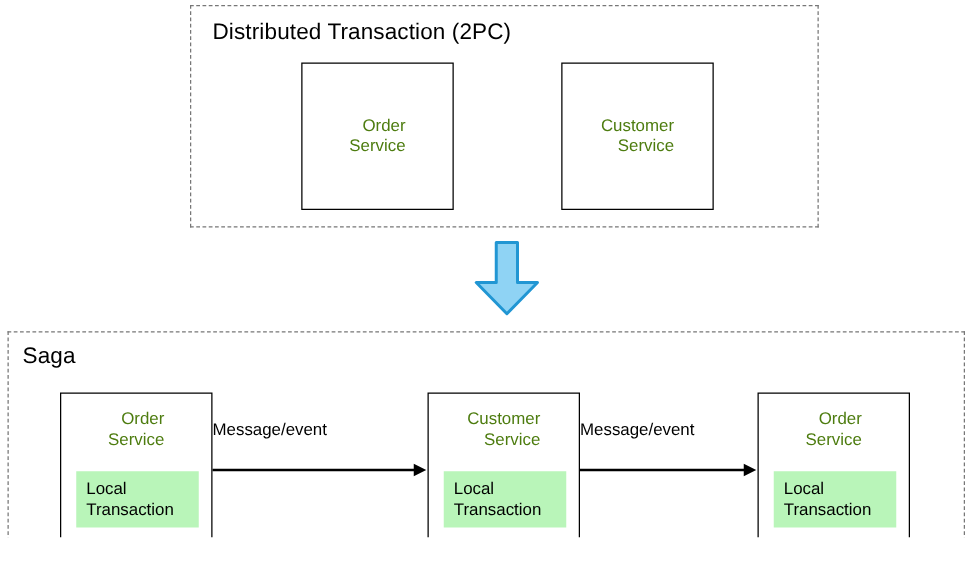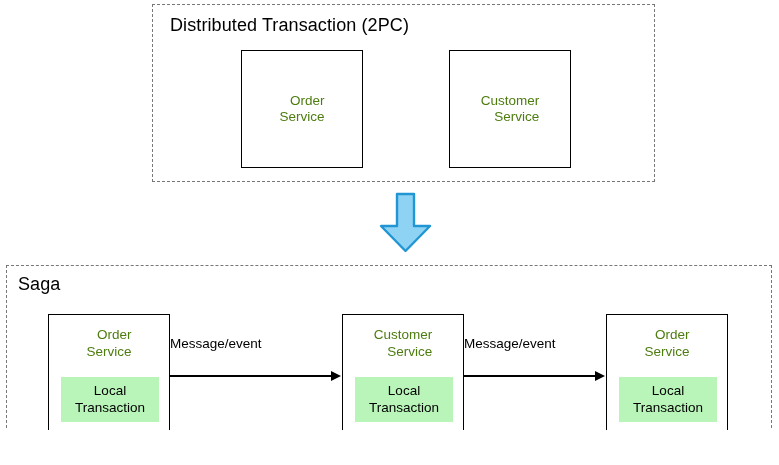--- a/index.html
+++ b/index.html
@@ -57,21 +57,20 @@
   .service-box.plain .service-name {
     margin: auto 0;
   }
   .service-box.with-local .service-name {
     margin-top: 12px;
   }
   .local-tx {
     background: #b9f5b9;
     font-size: 13.5px;
     line-height: 16.5px;
-    text-align: center;
     color: #000000;
     white-space: pre-line;
     padding: 6px 8px;
     box-sizing: border-box;
   }
 
   
   .connector {
     position: absolute;
     height: 1.6px;

